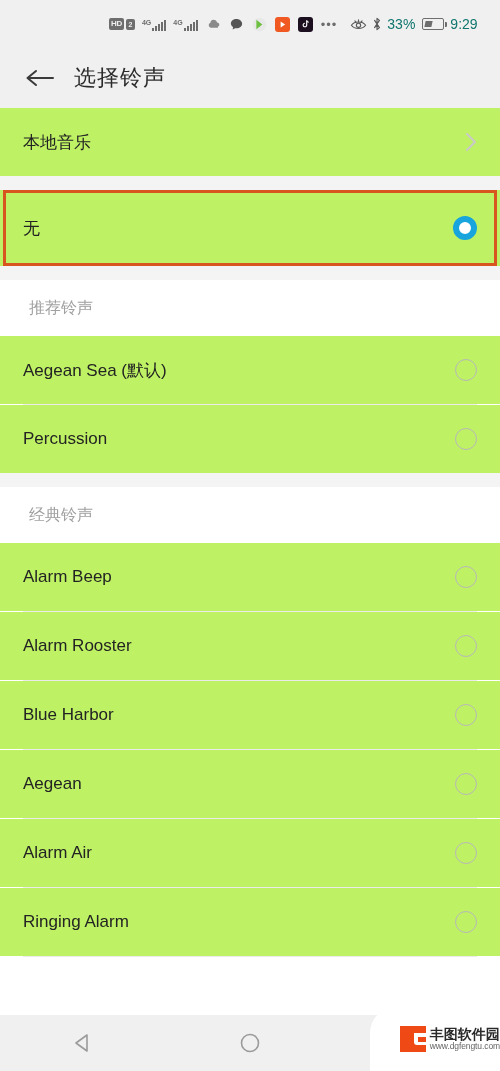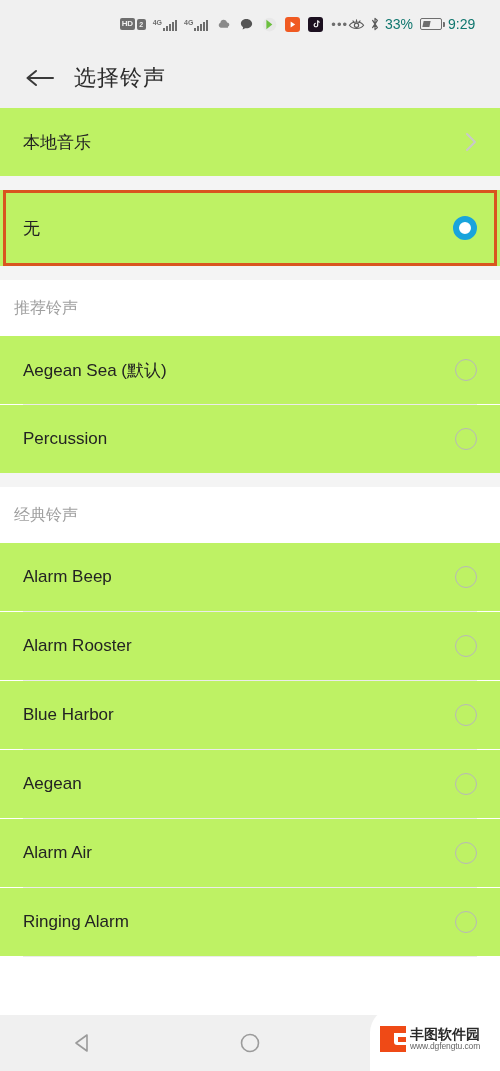--- a/index.html
+++ b/index.html
@@ -23,24 +23,25 @@
     display: flex;
     flex-direction: column;
   }
 
   
   .statusbar {
     height: 48px;
     background: #f0f0f0;
     display: flex;
     align-items: center;
-    justify-content: center;
+    justify-content: flex-start;
     padding: 0 14px 0 14px;
     box-sizing: border-box;
     flex: 0 0 auto;
+    gap: 13px;
   }
   .sb-left, .sb-right {
     display: flex;
     align-items: center;
   }
   .sb-left { margin-left: 95px; gap: 4px; }
   .sb-right { gap: 4px; }
 
   .ic-hd {
     display: inline-flex;
@@ -187,21 +188,21 @@
     margin: 0 23px;
   }
   .gap {
     height: 14px;
     background: #f4f4f4;
   }
   .section-head {
     height: 56px;
     display: flex;
     align-items: center;
-    padding: 0 14px;
+    padding: 0 29px;
     box-sizing: border-box;
     font-size: 16px;
     color: #a0a0a0;
     background: #ffffff;
   }
   .chev {
     color: #c9c9c9;
     display: inline-flex;
     align-items: center;
   }
@@ -259,20 +260,21 @@
     bottom: 0;
     width: 130px;
     height: 64px;
     background: #ffffff;
     border-top-left-radius: 26px;
     display: flex;
     align-items: center;
     gap: 4px;
     padding-left: 10px;
     box-sizing: border-box;
+    justify-content: flex-end;
   }
   .wm-mark {
     width: 26px; height: 26px;
     background: #ef4a16;
     position: relative;
     flex: 0 0 auto;
   }
   .wm-mark:after {
     content: "";
     position: absolute;

